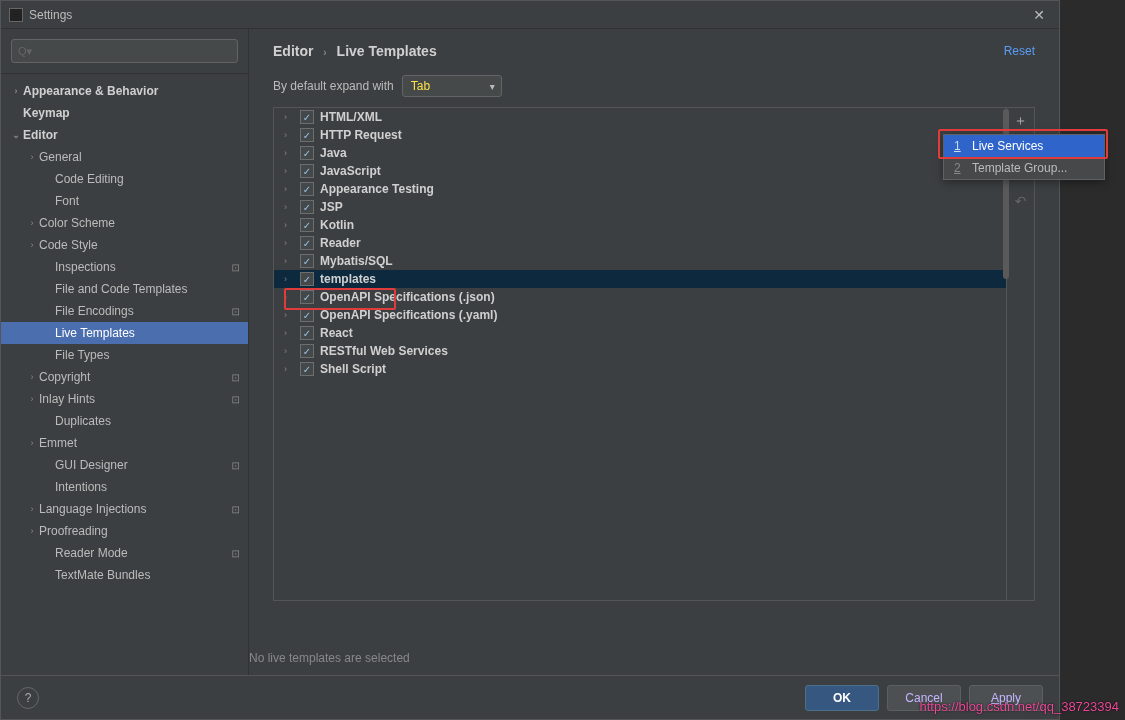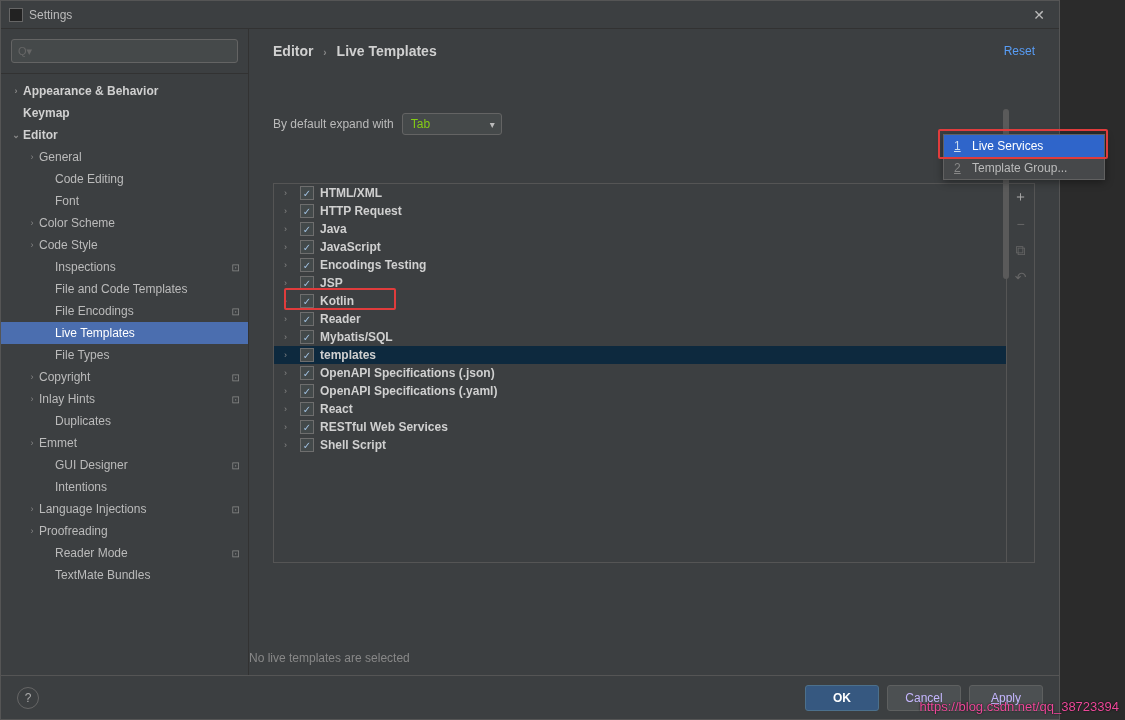--- a/index.html
+++ b/index.html
@@ -18,27 +18,27 @@
 .tree { padding: 6px 0; }
 .tree-item { display: flex; align-items: center; padding: 4px 8px; cursor: pointer; color: #bbb; white-space: nowrap; }
 .tree-item.selected { background: #4b6eaf; color: #fff; }
 .tree-item .arrow { width: 14px; text-align: center; color: #888; font-size: 9px; }
 .tree-item .label { flex: 1; }
 .tree-item .badge { font-size: 10px; color: #888; }
 .indent0 { padding-left: 8px; }
 .indent1 { padding-left: 24px; }
 .indent2 { padding-left: 40px; }
 .bold { font-weight: bold; color: #d0d0d0; }
-.main { flex: 1; display: flex; flex-direction: column; gap: 38px; }
+.main { flex: 1; display: flex; flex-direction: column; }
 .main-header { display: flex; justify-content: space-between; align-items: center; padding: 14px 24px 6px; }
 .breadcrumb { color: #d0d0d0; font-size: 14px; font-weight: bold; }
 .breadcrumb .sep { color: #888; margin: 0 6px; font-size: 10px; }
 .reset-link { color: #589df6; font-size: 12px; cursor: pointer; }
 .expand-row { display: flex; align-items: center; gap: 8px; padding: 10px 24px; color: #bbb; }
-.dropdown { background: #45494a; border: 1px solid #646464; border-radius: 3px; padding: 3px 22px 3px 8px; color: #84cc16; position: relative; min-width: 100px; height: 22px; display: flex; align-items: center; }
+.dropdown { background: #45494a; border: 1px solid #646464; border-radius: 3px; padding: 3px 22px 3px 8px; color: #fde047; position: relative; min-width: 100px; height: 22px; display: flex; align-items: center; }
 .dropdown::after { content: "▾"; position: absolute; right: 6px; color: #bbb; font-size: 10px; }
 .list-area { display: flex; margin: 0 24px 10px 24px; border: 1px solid #555; background: #3c3f41; flex: 1; overflow: hidden; }
 .list-content { flex: 1; overflow-y: auto; }
 .list-tools { width: 28px; border-left: 1px solid #555; display: flex; flex-direction: column; align-items: center; padding-top: 4px; gap: 10px; }
 .tool-icon { color: #aaa; font-size: 14px; cursor: pointer; }
 .template-row { display: flex; align-items: center; padding: 2px 10px; gap: 6px; cursor: pointer; }
 .template-row .arrow { width: 10px; font-size: 9px; color: #888; }
 .template-row .chk { width: 14px; height: 14px; background: #43494a; border: 1px solid #6e6e6e; display: flex; align-items: center; justify-content: center; color: #a0c0e0; font-size: 10px; }
 .template-row .tlabel { color: #d0d0d0; font-weight: bold; }
 .template-row.selected-row { background: #0d293e; }
@@ -218,21 +218,21 @@
               <span class="tlabel">Java</span>
             </div>
             <div class="template-row">
               <span class="arrow">›</span>
               <span class="chk">✓</span>
               <span class="tlabel">JavaScript</span>
             </div>
             <div class="template-row">
               <span class="arrow">›</span>
               <span class="chk">✓</span>
-              <span class="tlabel">Encodings Testing</span>
+              <span class="tlabel">Appearance Testing</span>
             </div>
             <div class="template-row">
               <span class="arrow">›</span>
               <span class="chk">✓</span>
               <span class="tlabel">JSP</span>
             </div>
             <div class="template-row">
               <span class="arrow">›</span>
               <span class="chk">✓</span>
               <span class="tlabel">Kotlin</span>

